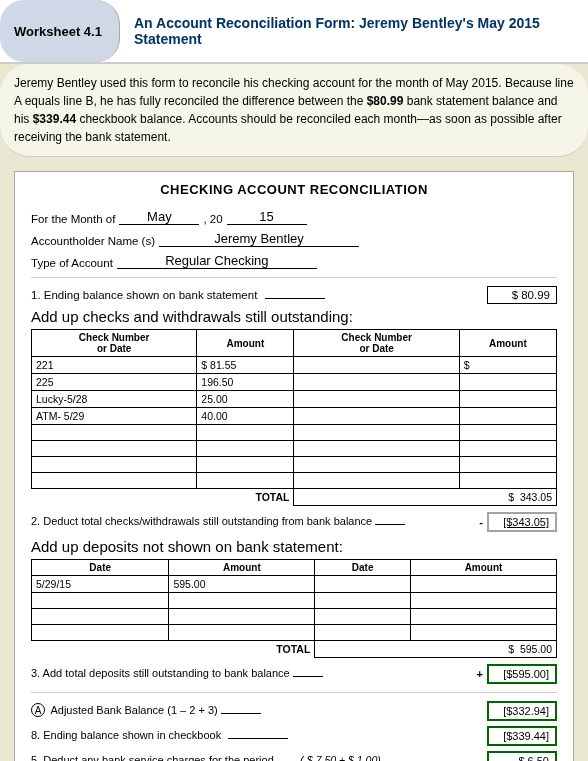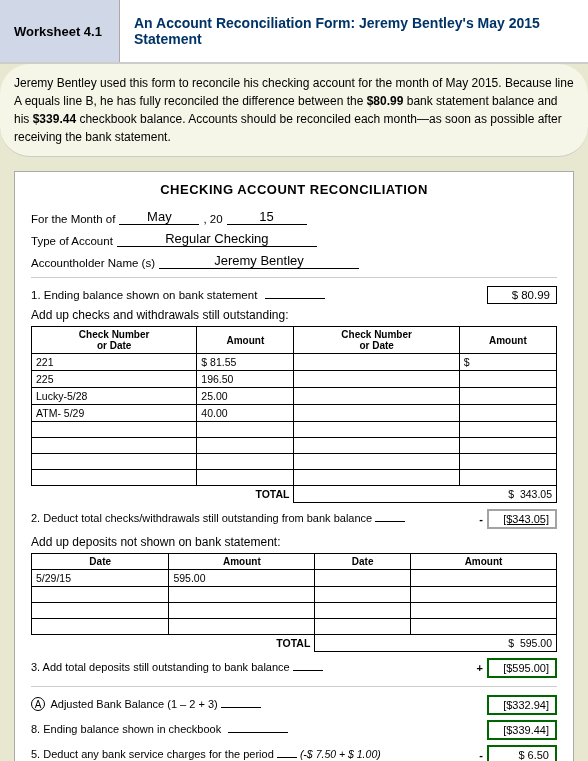--- a/index.html
+++ b/index.html
@@ -20,20 +20,21 @@
     }
     .worksheet-label {
       background: #d0d8e8;
       padding: 10px 14px;
       font-weight: bold;
       font-size: 13px;
       display: flex;
       align-items: center;
       min-width: 120px;
       border-right: 1px solid #aaa;
+      border-radius: 24px;
     }
     .header-title {
       padding: 15px 14px;
       font-size: 14px;
       font-weight: bold;
       color: #003366;
       display: flex;
       align-items: center;
     }
 
@@ -81,21 +82,21 @@
       border-bottom: 1px solid #000;
       min-width: 80px;
       font-family: 'Brush Script MT', cursive, Arial;
       font-size: 13px;
       padding: 0 4px;
     }
     .field-value.wide { min-width: 200px; }
 
     
     .section-label {
-      font-size: 12px;
+      font-size: 15px;
       margin: 0 0 4px 0;
     }
 
     
     .balance-row {
       display: flex;
       justify-content: space-between;
       align-items: center;
       margin: 8px 0 4px 0;
       font-size: 11.5px;
@@ -249,27 +250,27 @@
   <div class="form-title">CHECKING ACCOUNT RECONCILIATION</div>
 
   <div class="field-row">
     <span class="field-label">For the Month of</span>
     <span class="field-value">May</span>
     <span class="field-label" style="margin-left:4px;">, 20</span>
     <span class="field-value">15</span>
   </div>
 
   <div class="field-row">
+    <span class="field-label">Accountholder Name (s)</span>
+    <span class="field-value wide">Jeremy Bentley</span>
+  </div>
+
+  <div class="field-row">
     <span class="field-label">Type of Account</span>
     <span class="field-value wide">Regular Checking</span>
-  </div>
-
-  <div class="field-row">
-    <span class="field-label">Accountholder Name (s)</span>
-    <span class="field-value wide">Jeremy Bentley</span>
   </div>
 
   <hr class="divider">
 
   <div class="balance-row">
     <div class="balance-label">
       <span>1. Ending balance shown on bank statement</span>
       <span style="border-bottom:1px solid #000; display:inline-block; width: 60px; margin-left:4px;"></span>
     </div>
     <div class="balance-value">$ 80.99</div>

